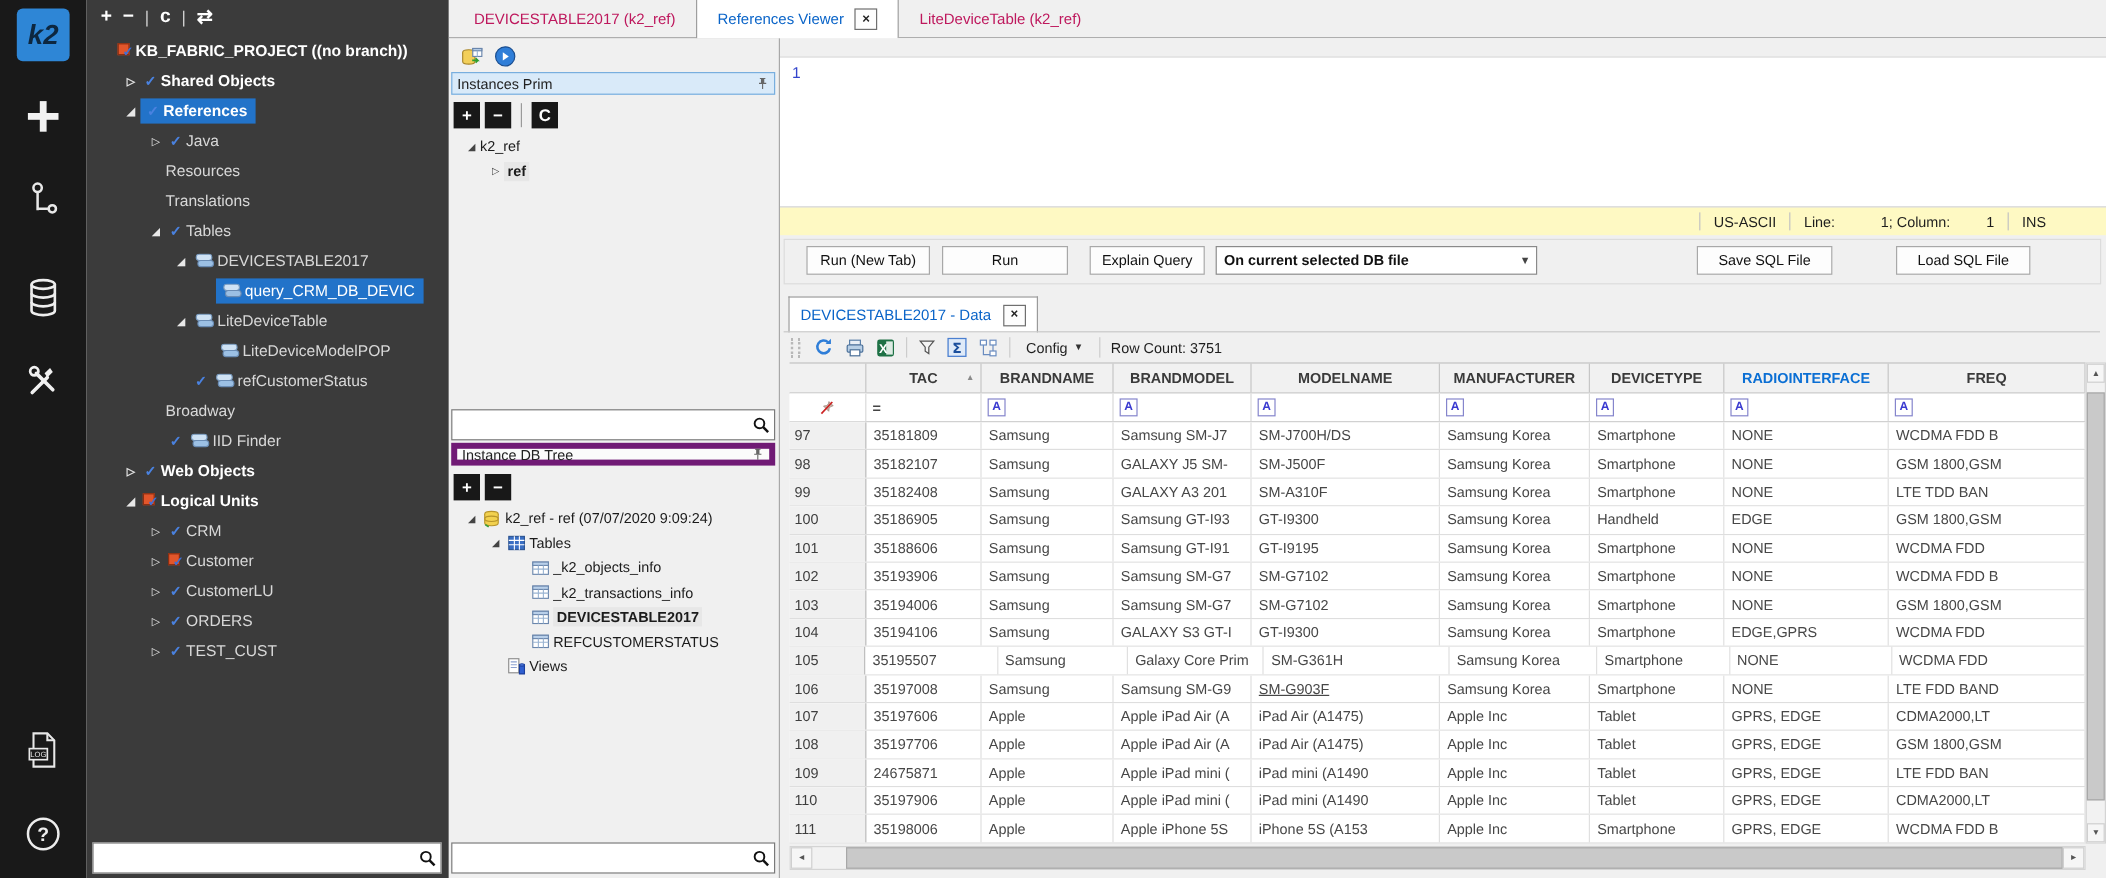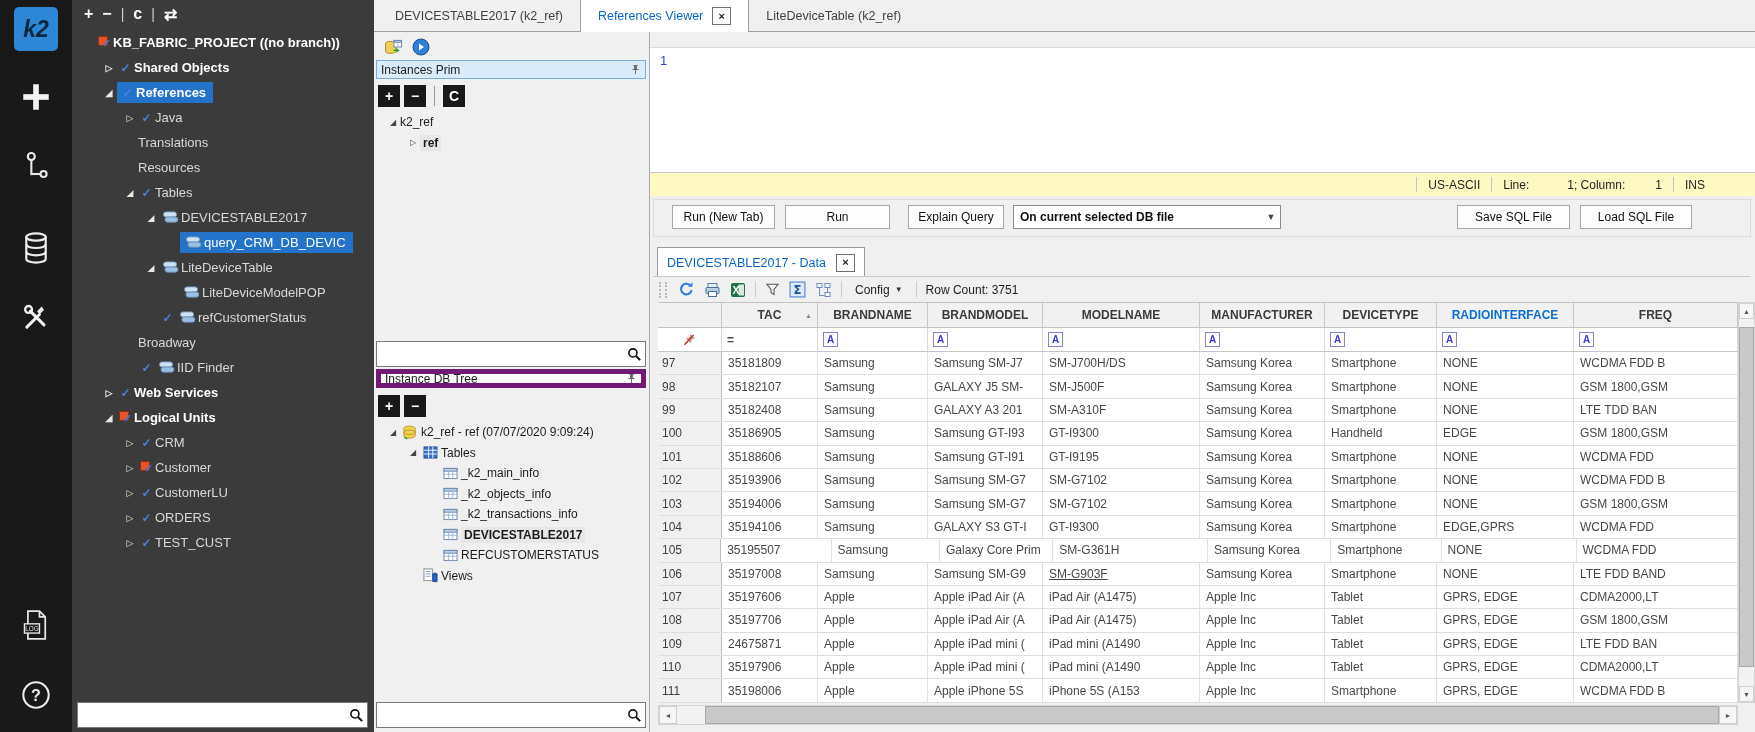--- a/index.html
+++ b/index.html
@@ -36,21 +36,21 @@
   .ptree-row .line{display:flex;align-items:center;padding:3px 7px 3px 0;}
   .ptree-row .line.selbg{background:#2273c9;color:#fff;padding-left:2px;}
   .searchbox{background:#fff;border:1px solid #7a7a7a;display:flex;align-items:center;}
   .searchbox input{flex:1;border:none;outline:none;height:100%;font-family:"Liberation Sans",sans-serif;font-size:12px;padding:0 4px;background:transparent;}
   .searchbox .mag{width:22px;flex:none;display:flex;justify-content:center;}
   #pp-search{position:absolute;left:5px;right:6px;bottom:4px;height:24px;}
 
   
   #tabbar{position:absolute;left:374px;top:0;width:1381px;height:32px;background:#f0f0f0;border-bottom:1px solid #9e9e9e;
           display:flex;align-items:flex-end;padding-left:4px;box-sizing:border-box;}
-  .tab{height:31px;display:flex;align-items:center;padding:0 17px;font-size:12.5px;color:#404040;gap:9px;}
+  .tab{height:31px;display:flex;align-items:center;padding:0 17px;font-size:12.5px;color:#be185d;gap:9px;}
   .tab.active{background:#fff;border:1px solid #9e9e9e;border-bottom:none;margin-bottom:-1px;height:32px;color:#0a64c8;}
   .closebox{width:17px;height:16px;border:1px solid #6f6f6f;background:#fdfdfd;display:flex;align-items:center;justify-content:center;
             font-size:11px;font-weight:bold;color:#222;line-height:1;}
 
   
   #leftcol{position:absolute;left:374px;top:32px;width:276px;height:700px;background:#f0f0f0;border-right:1px solid #a8a8a8;box-sizing:border-box;}
   #viewer-toolbar{position:absolute;top:3px;left:10px;height:24px;display:flex;align-items:center;gap:9px;}
   .panel-header{position:absolute;left:2px;right:3px;height:19px;display:flex;align-items:center;font-size:12px;color:#222;
                 padding:0 4px;box-sizing:border-box;justify-content:space-between;}
   #hdr1{top:28px;background:#d9eaf9;border:1px solid #78aede;}
@@ -87,21 +87,21 @@
   #querybar .frame{position:absolute;left:3px;top:3px;right:4px;bottom:3px;border:1px solid #dcdcdc;}
   .qbtn{position:absolute;top:9px;height:24px;background:#fdfdfd;border:1px solid #a8a8a8;font-size:12px;
         display:flex;align-items:center;justify-content:center;box-sizing:border-box;color:#111;}
   #qb0{left:22px;width:103px;}
   #qb1{left:135px;width:105px;}
   #qb2{left:258px;width:96px;}
   #db-dropdown{position:absolute;left:363px;top:9px;width:268px;height:24px;background:#fff;border:1px solid #8a8a8a;
                display:flex;align-items:center;font-size:12px;box-sizing:border-box;}
   #db-dropdown .txt{flex:1;padding-left:6px;font-weight:bold;color:#111;}
   #db-dropdown .caret{width:18px;text-align:center;color:#444;font-size:9px;}
-  #fb0{left:807px;width:113px;}
+  #fb0{left:764px;width:113px;}
   #fb1{left:930px;width:112px;}
 
   
   #datatabrow{position:absolute;left:650px;top:240px;width:1105px;height:36px;}
   #datatab{position:absolute;left:7px;top:7px;height:29px;background:#fff;border:1px solid #9a9a9a;border-bottom:none;
            display:flex;align-items:center;gap:10px;padding:0 9px;font-size:12.5px;color:#0a64c8;}
 
   
   #gridtoolbar{position:absolute;left:653px;top:276px;width:1097px;height:26px;display:flex;align-items:center;gap:9px;
                padding-left:6px;box-sizing:border-box;font-size:12px;color:#1e1e1e;border-top:1px solid #c9c9c9;}
@@ -229,27 +229,27 @@
       <div class="ptree-row" style="padding-left: 50px;">
         <span class="exp">▷</span>
         <span class="line">
           <span class="check">✓</span>
           <span class="lbl">Java</span>
         </span>
       </div>
       <div class="ptree-row" style="padding-left: 50px;">
         <span class="exp"></span>
         <span class="line">
+          <span class="lbl">Resources</span>
+        </span>
+      </div>
+      <div class="ptree-row" style="padding-left: 50px;">
+        <span class="exp"></span>
+        <span class="line">
           <span class="lbl">Translations</span>
-        </span>
-      </div>
-      <div class="ptree-row" style="padding-left: 50px;">
-        <span class="exp"></span>
-        <span class="line">
-          <span class="lbl">Resources</span>
         </span>
       </div>
       <div class="ptree-row" style="padding-left: 50px;">
         <span class="exp">◢</span>
         <span class="line">
           <span class="check">✓</span>
           <span class="lbl">Tables</span>
         </span>
       </div>
       <div class="ptree-row" style="padding-left: 71px;">
@@ -329,21 +329,21 @@
               <rect x="3" y="6.5" width="14" height="5.5" rx="2.6" fill="#9cc0e4" stroke="#6a8cb4"></rect>
             </svg>
           </span>
           <span class="lbl">IID Finder</span>
         </span>
       </div>
       <div class="ptree-row boldrow" style="padding-left: 29px;">
         <span class="exp">▷</span>
         <span class="line">
           <span class="check">✓</span>
-          <span class="lbl">Web Services</span>
+          <span class="lbl">Web Objects</span>
         </span>
       </div>
       <div class="ptree-row boldrow" style="padding-left: 29px;">
         <span class="exp">◢</span>
         <span class="line">
           <span class="badge">
             <i></i>
             <b>✓</b>
           </span>
           <span class="lbl">Logical Units</span>
@@ -499,33 +499,20 @@
         <span class="objicon">
           <svg width="15" height="13" viewBox="0 0 16 14">
             <rect x="1" y="1" width="14" height="12" fill="#3a6fc4" stroke="#28508e"></rect>
             <line x1="1" y1="4.6" x2="15" y2="4.6" stroke="#fff"></line>
             <line x1="1" y1="8.6" x2="15" y2="8.6" stroke="#fff"></line>
             <line x1="6" y1="1" x2="6" y2="13" stroke="#fff"></line>
             <line x1="10.5" y1="1" x2="10.5" y2="13" stroke="#fff"></line>
           </svg>
         </span>
         <span class="lbl">Tables</span>
-      </div>
-      <div class="ltree-row" style="padding-left: 52px;">
-        <span class="exp"></span>
-        <span class="objicon">
-          <svg width="15" height="13" viewBox="0 0 16 14">
-            <rect x="1" y="1.5" width="14" height="11" fill="#fff" stroke="#6a86ac"></rect>
-            <rect x="1" y="1.5" width="14" height="3" fill="#b9d0ea" stroke="#6a86ac"></rect>
-            <line x1="1" y1="7.8" x2="15" y2="7.8" stroke="#9ab4d2"></line>
-            <line x1="6" y1="4.5" x2="6" y2="12.5" stroke="#9ab4d2"></line>
-            <line x1="10.5" y1="4.5" x2="10.5" y2="12.5" stroke="#9ab4d2"></line>
-          </svg>
-        </span>
-        <span class="lbl">_k2_main_info</span>
       </div>
       <div class="ltree-row" style="padding-left: 52px;">
         <span class="exp"></span>
         <span class="objicon">
           <svg width="15" height="13" viewBox="0 0 16 14">
             <rect x="1" y="1.5" width="14" height="11" fill="#fff" stroke="#6a86ac"></rect>
             <rect x="1" y="1.5" width="14" height="3" fill="#b9d0ea" stroke="#6a86ac"></rect>
             <line x1="1" y1="7.8" x2="15" y2="7.8" stroke="#9ab4d2"></line>
             <line x1="6" y1="4.5" x2="6" y2="12.5" stroke="#9ab4d2"></line>
             <line x1="10.5" y1="4.5" x2="10.5" y2="12.5" stroke="#9ab4d2"></line>

